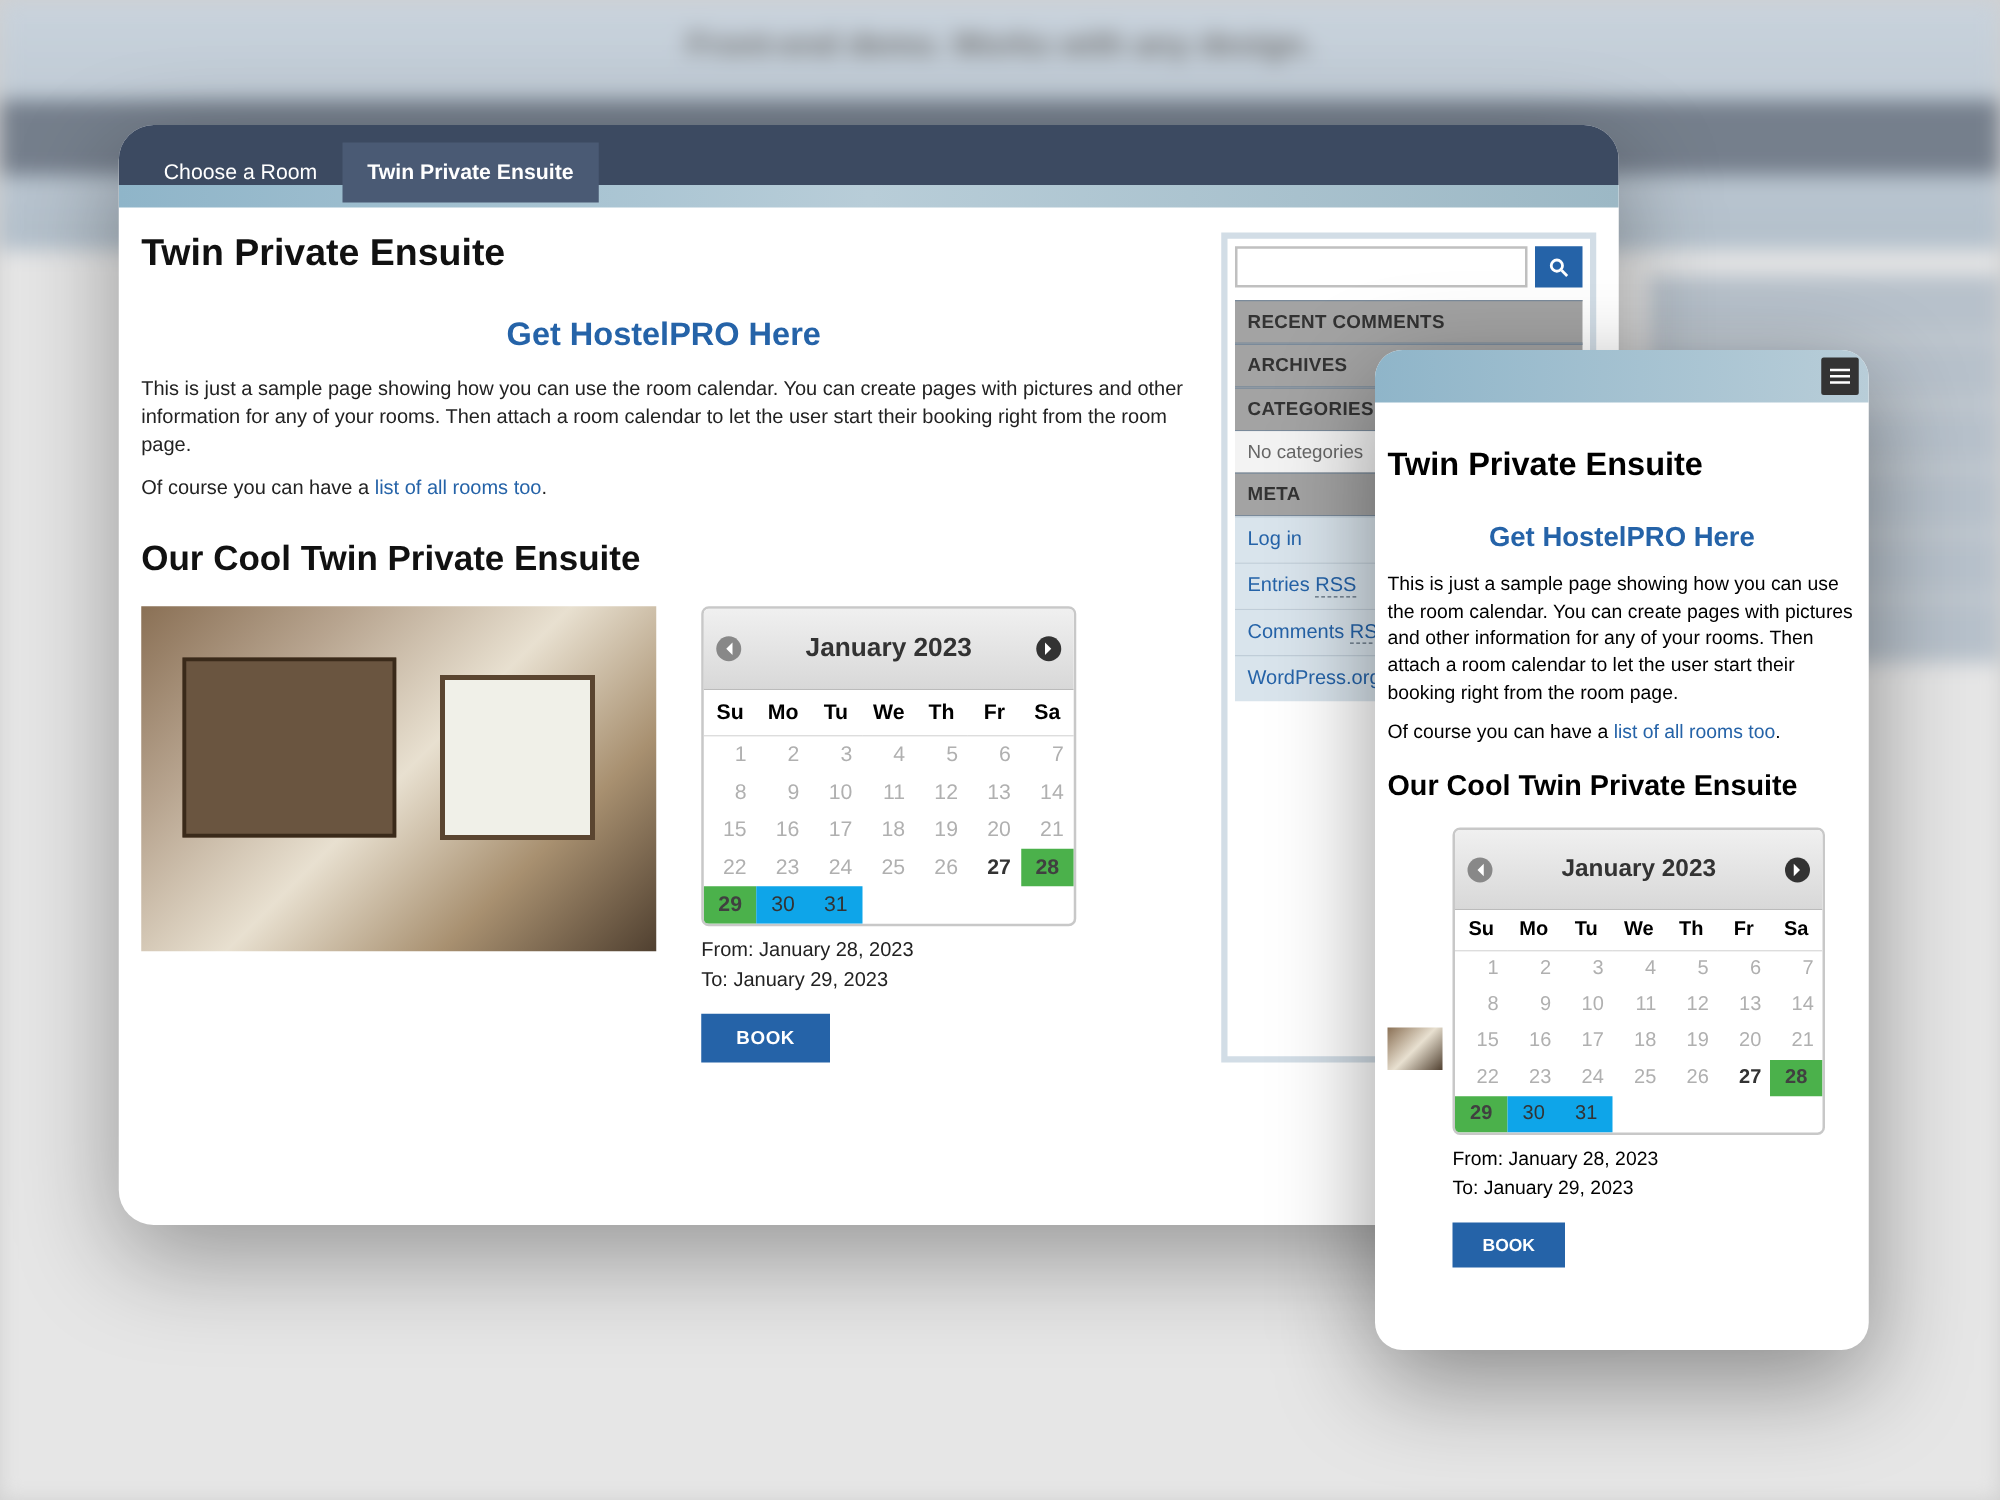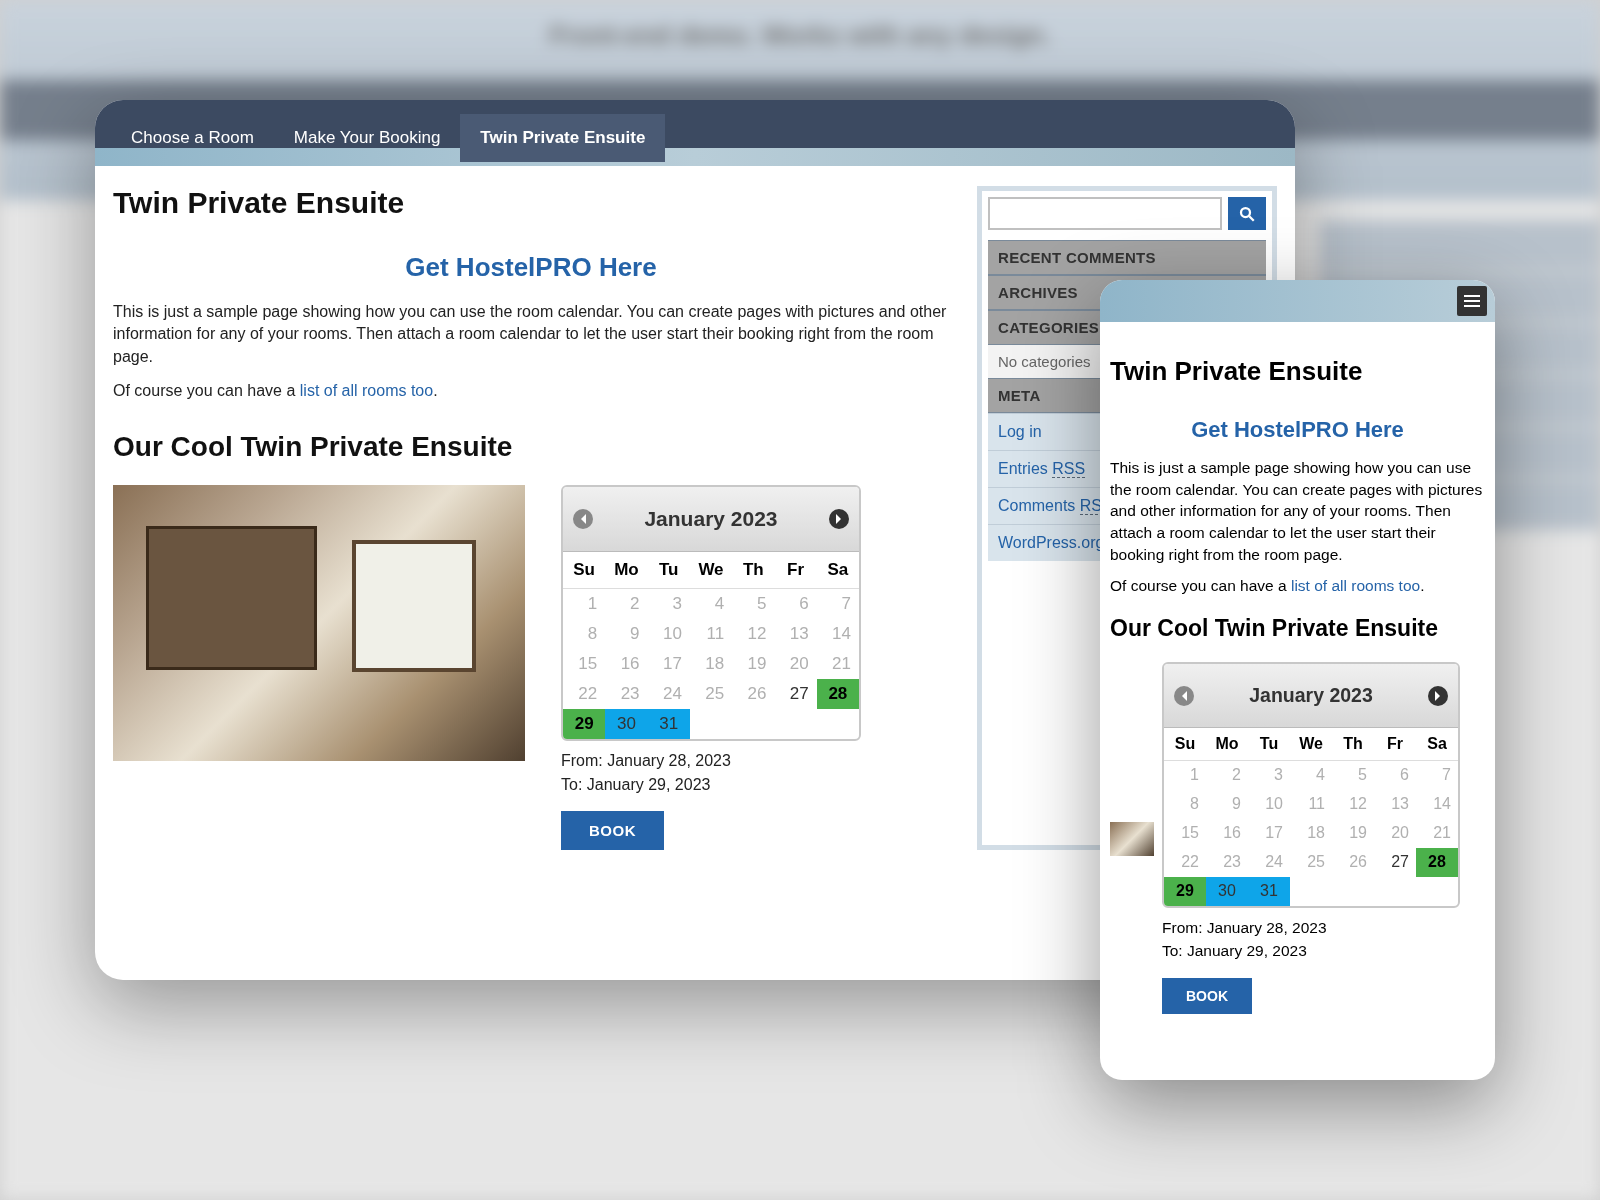--- a/index.html
+++ b/index.html
@@ -200,25 +200,25 @@
   border-bottom: 1px solid #ddd;
 }
 .cal-grid td {
   text-align: right;
   padding: 5px 8px;
   font-size: 17px;
   color: #b0b0b0;
   cursor: pointer;
   height: 30px;
 }
-.cal-grid td.avail { color: #333; font-weight: 400; }
+.cal-grid td.avail { color: #333; font-weight: 700; }
 .cal-grid td.selected-start,
 .cal-grid td.selected-end {
   background: #4bb14b;
-  color: #000000;
+  color: #404040;
   font-weight: bold;
   text-align: center;
 }
 .cal-grid td.in-range {
   background: #0ea5e9;
   color: #333;
   text-align: center;
 }
 .booking-dates {
   margin-top: 8px;
@@ -405,21 +405,20 @@
       <div class="bg-strip"></div>
     <div class="bg-strip"></div>
       <div class="bg-strip"></div>
       <div class="bg-strip"></div>
   </div>
 </div>
 
 <div class="desktop-window">
   <div class="desktop-nav">
     <div class="nav-item">Choose a Room</div>
-    <div class="nav-item">Make Your Booking</div>
     <div class="nav-item active">Twin Private Ensuite</div>
   </div>
   <div class="desktop-hero"></div>
   <div class="desktop-body">
     <div class="main-col">
       <h1 class="page-title">Twin Private Ensuite</h1>
       <a class="promo-link">Get HostelPRO Here</a>
       <p class="para">This is just a sample page showing how you can use the room calendar. You can create pages with pictures and other information for any of your rooms. Then attach a room calendar to let the user start their booking right from the room page.</p>
       <p class="para">
         <span>Of course you can have a </span>

